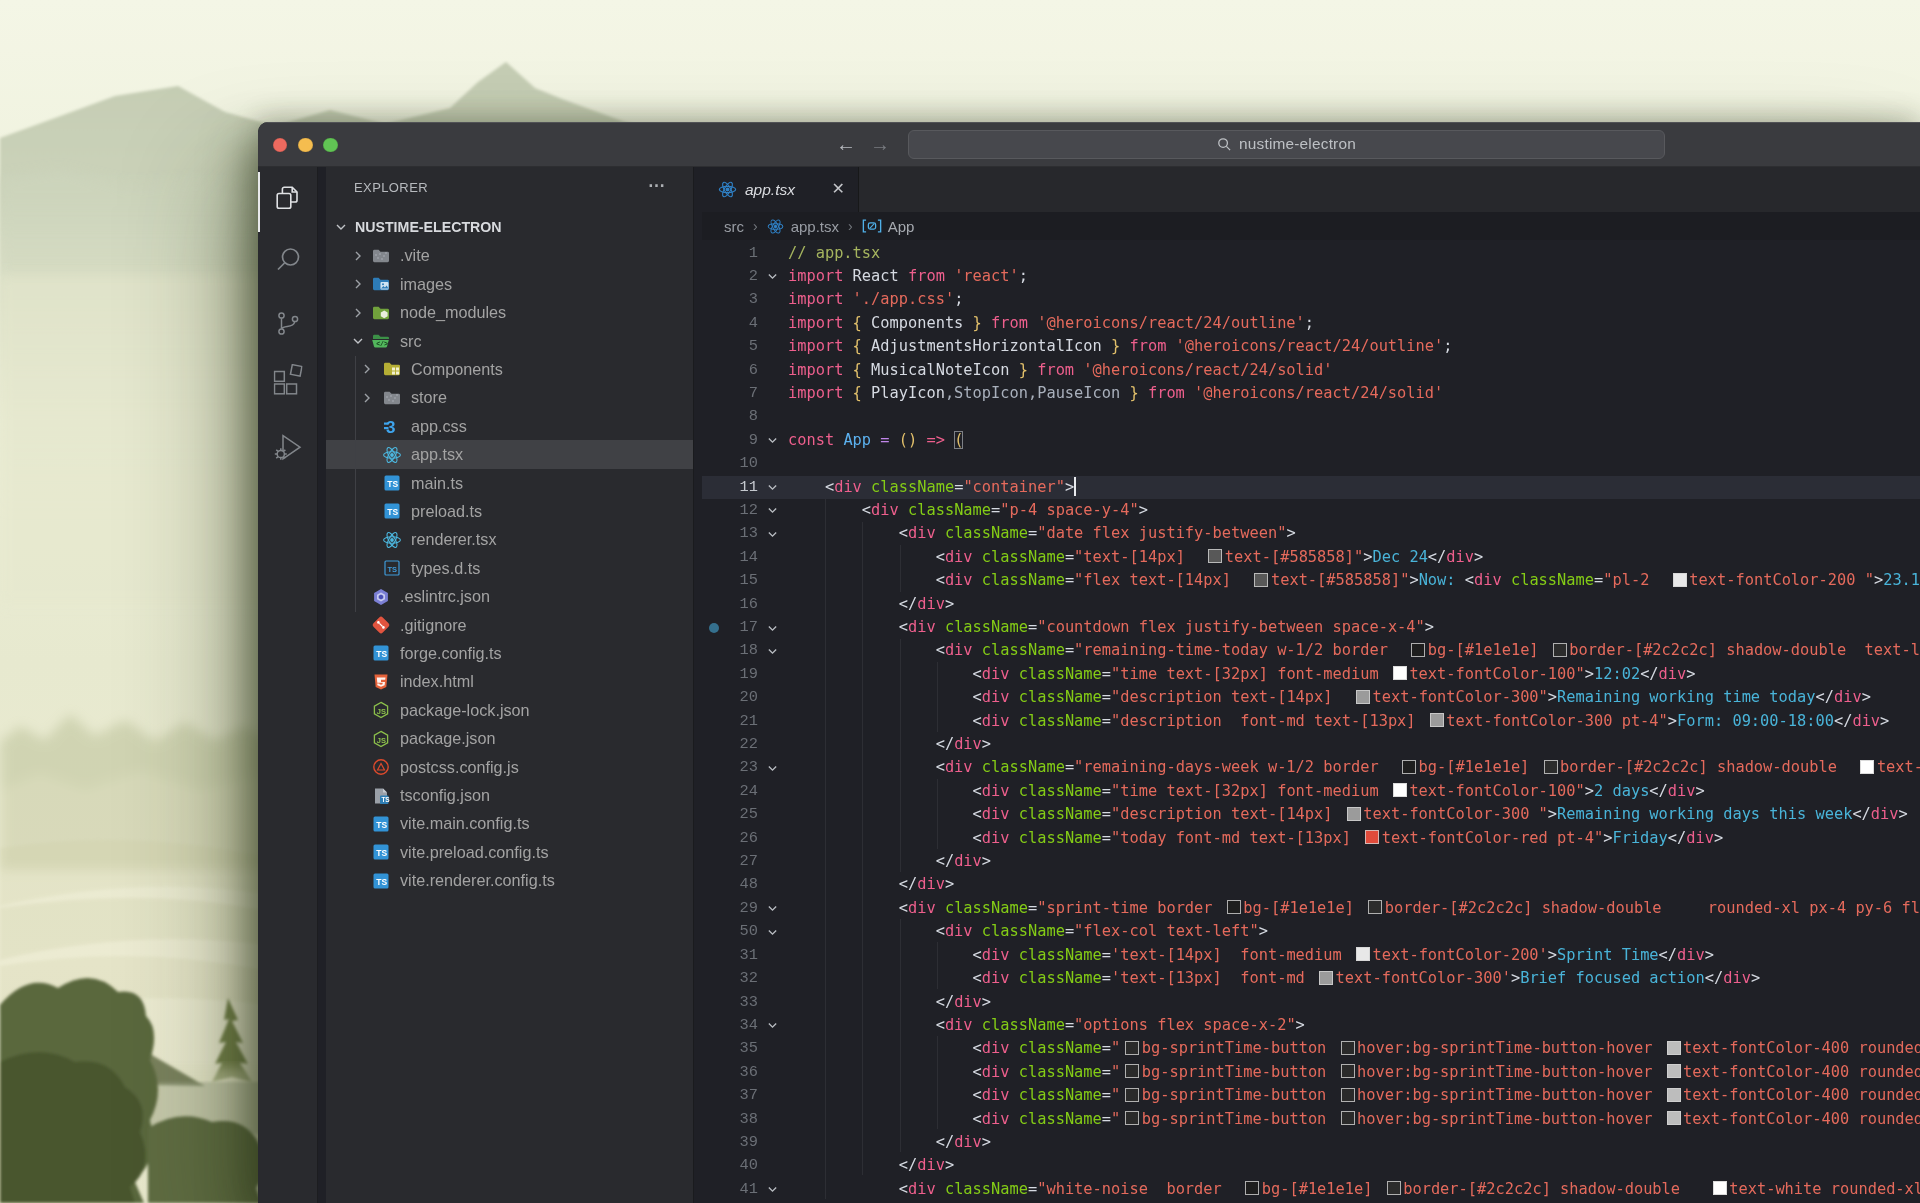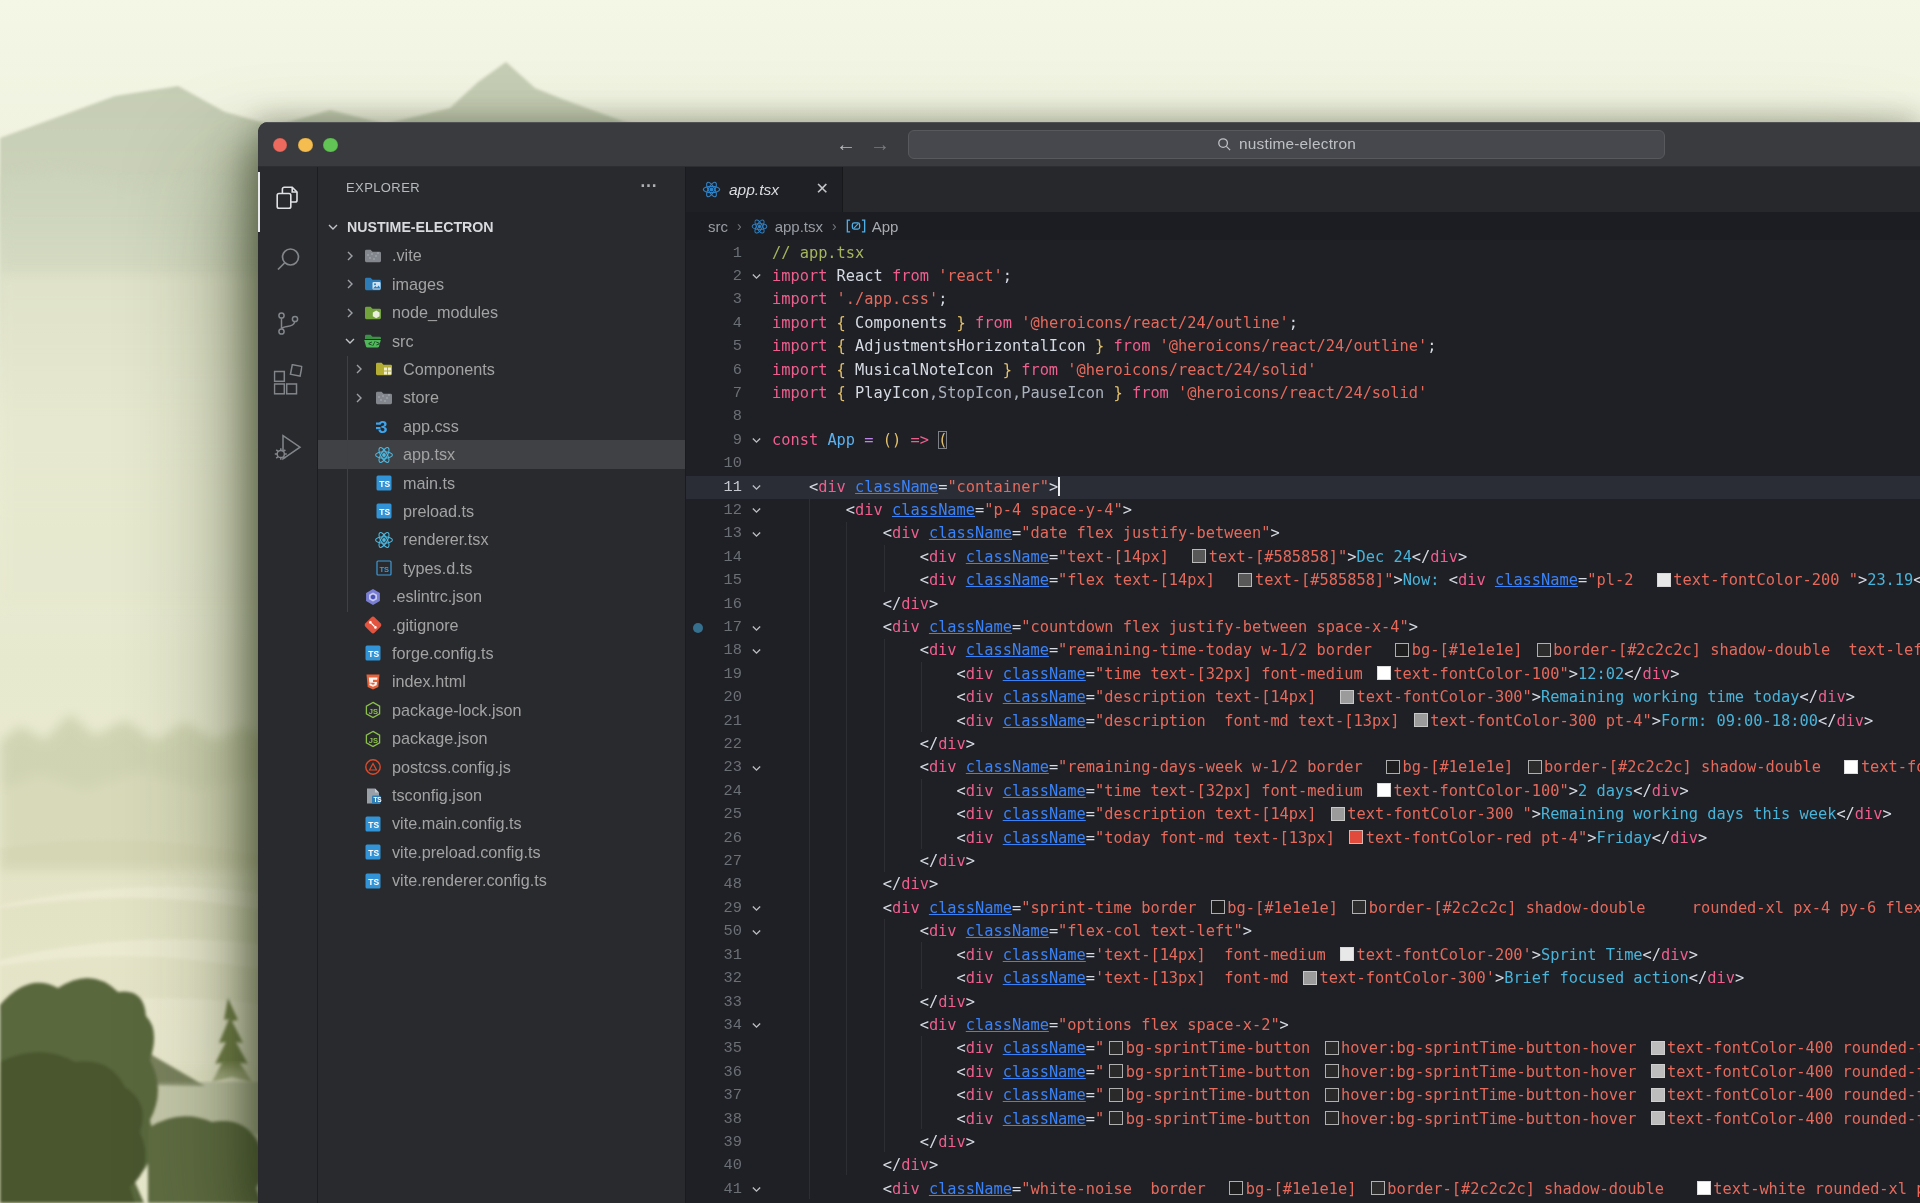--- a/index.html
+++ b/index.html
@@ -18,21 +18,21 @@
   .dot.y { left:39.8px; background:#f5bd4f; }
   .dot.g { left:65px;   background:#61c454; }
   .nav { position:absolute; top:11px; font-size:20px; }
   .nav.back { left:578px; color:#b9bcc1; }
   .nav.fwd  { left:612px; color:#797c81; }
   .sbox { position:absolute; left:650px; top:8px; width:757px; height:28.5px; background:#47484d;
           border:1px solid #58595d; border-radius:6px; color:#bdc0c4; font-size:15px;
           display:flex; align-items:center; justify-content:center; letter-spacing:.2px; font-size:15.4px; }
   .sbox svg { margin-right:7px; }
   
-  .main { position:absolute; top:45px; left:0; right:0; bottom:0; display:flex; }
+  .main { position:absolute; top:45px; left:0; right:0; bottom:0; display:flex;gap:8px; }
   .abar { width:60px; background:#292a2e; position:relative; border-right:1px solid #1c1d20; }
   .abar .ind { position:absolute; left:0; top:5px; width:2px; height:60px; background:#e9eaec; }
   .aicon { position:absolute; left:50%; transform:translateX(-50%); }
   
   .sbar { width:368px; background:#292a2e; position:relative; border-right:1px solid #1a1b1e; }
   .shead { position:absolute; top:13px; left:28px; color:#b7babe; font-size:13px; letter-spacing:.4px; }
   .sdots { position:absolute; top:8px; left:322px; color:#adb0b4; font-size:17px; letter-spacing:1px; font-weight:bold; }
   .tree { position:absolute; top:46.2px; left:0; width:100%; }
   .row { height:28.42px; display:flex; align-items:center; color:#a3a3a3; font-size:16.2px; position:relative; white-space:nowrap; }
   .row.sel { background:#404145; }
@@ -54,21 +54,21 @@
   .cl { height:23.42px; line-height:23.42px; display:flex; white-space:pre; position:relative; }
   .cl .num { width:56px; text-align:right; color:#6b6f76; flex:none; }
   .cl .fold { width:30px; flex:none; position:relative; }
   .cl.cur  { background:#2b2d36; }
   .cl.cur .num { color:#c5c9cf; }
   .fold svg { position:absolute; left:8px; top:5.5px; }
   .bp { position:absolute; left:7px; top:6.8px; width:10px; height:10px; border-radius:50%; background:#35708e; }
   code { display:block; }
   
   .k { color:#ee5f8d; font-weight:normal; }       
-  .a { color:#3b82f6;text-decoration:underline; }                          
+  .a { color:#84cc16; }                          
   .s { color:#e56a5c; }                          
   .b { color:#e2c06b; }                          
   .w { color:#d6dae2; }                          
   .x { color:#49b4d9; }                          
   .v { color:#c186ea; }                          
   .n { color:#5cb1ef; }                          
   .c { color:#a6b55f; }                          
   .g { color:#a9b0bc; }
   .ig { position:absolute; width:1px; background:rgba(255,255,255,.065); }
   .sw { display:inline-block; width:14px; height:14px; border:1.5px solid rgba(210,210,210,.8);

